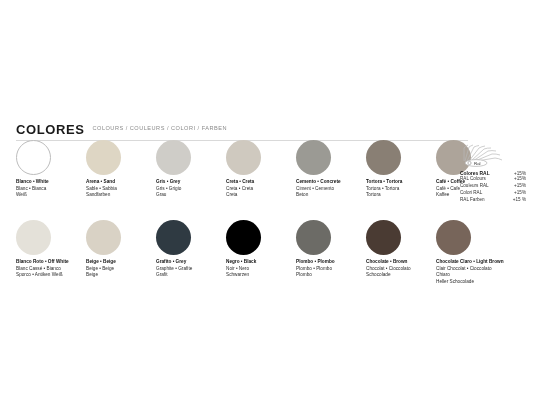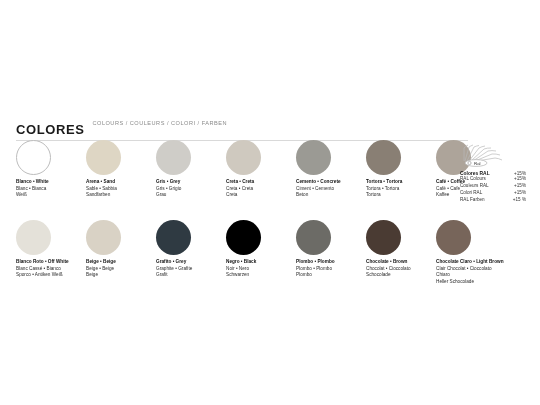--- a/index.html
+++ b/index.html
@@ -20,21 +20,21 @@
   }
   
   .header {
     position: absolute;
     left: 16px;
     top: 122px;
     width: 508px;
   }
   .header-row {
     display: flex;
-    align-items: flex-start;
+    align-items: center;
     gap: 8px;
   }
   .title {
     font-size: 13px;
     font-weight: bold;
     letter-spacing: 0.6px;
     color: #1a1a1a;
   }
   .subtitle {
     font-size: 5.6px;

